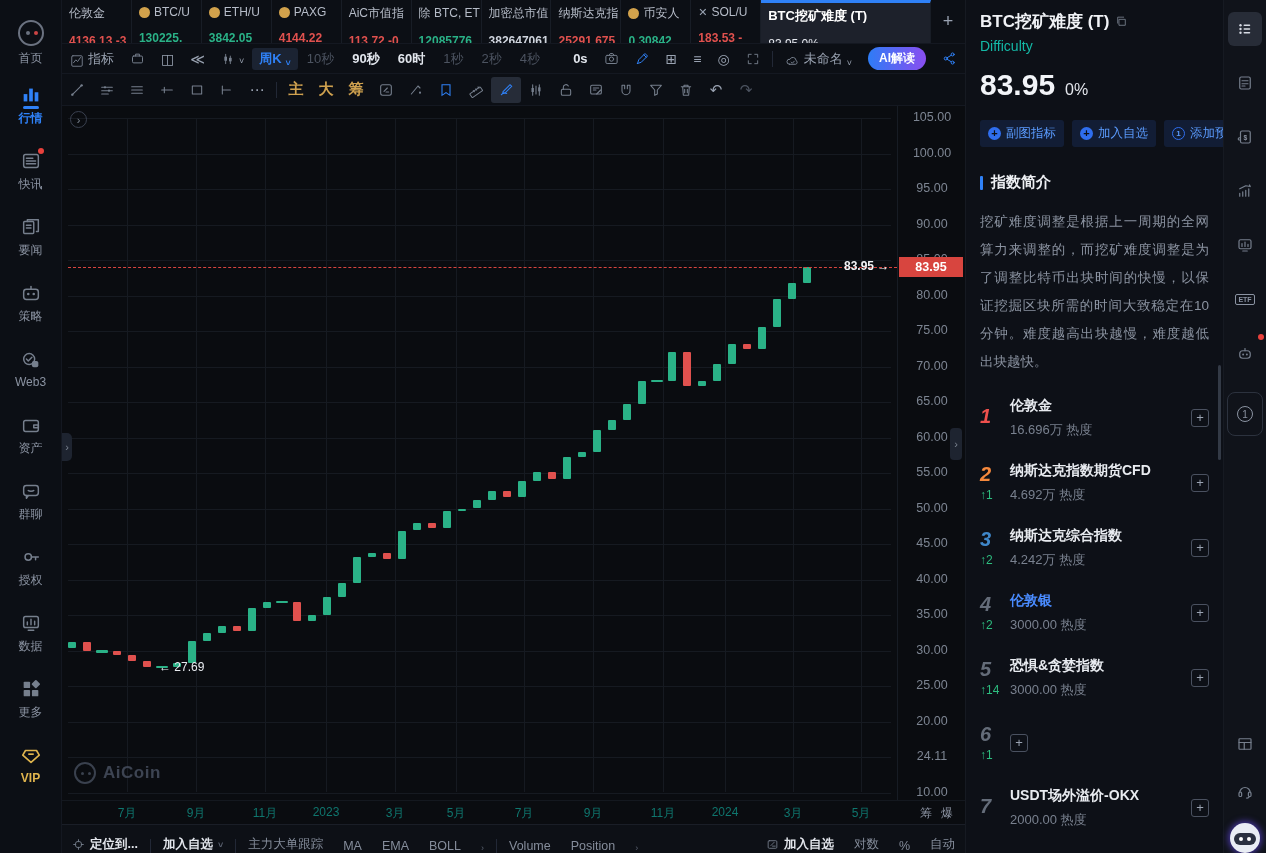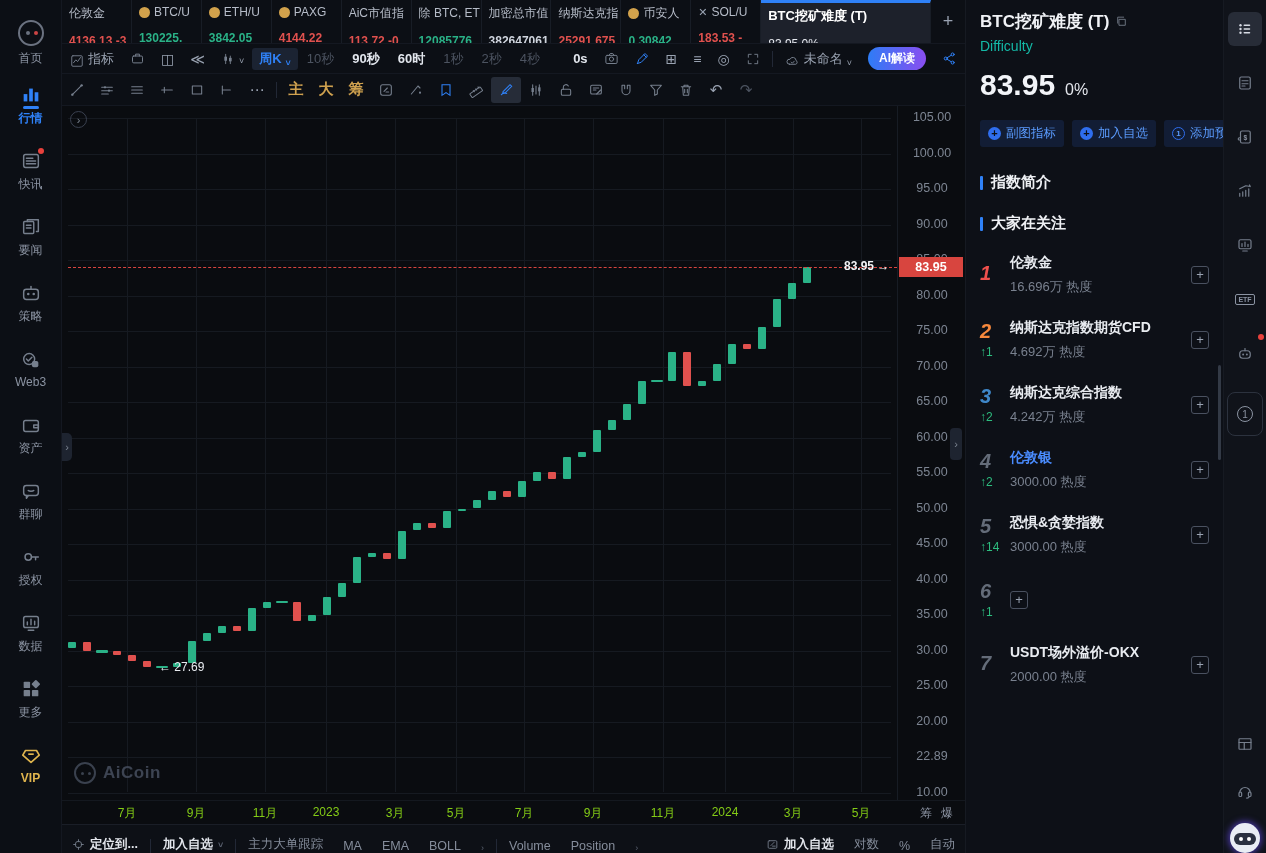--- a/index.html
+++ b/index.html
@@ -76,21 +76,21 @@
   #watermark .wm-circle i { position:absolute; width:3px; height:3px; background:#3a414e; border-radius:50%; top:8px; left:5px; }
   #watermark .wm-circle i+i { left:12px; }
   #watermark .wm-text { font-size:17px; font-weight:bold; color:#3d4452; letter-spacing:.5px; }
   .expander { position:absolute; background:#1e2430; color:#7d8592; display:flex; align-items:center; justify-content:center;
     font-size:11px; cursor:pointer; }
   #exp-left { left:0; top:327px; width:10px; height:28px; border-radius:0 5px 5px 0; }
   #exp-right { left:888px; top:322px; width:12px; height:32px; border-radius:4px; }
   #exp-topleft { left:8px; top:5px; width:17px; height:17px; border:1px solid #3a4150; border-radius:50%; background:transparent; }
 
   #xaxis { position:absolute; left:62px; top:800px; width:903px; height:24px; background:#0a0c10; border-top:1px solid #14181f; }
-  .xtick { position:absolute; top:4px; transform:translateX(-50%); font-size:12px; color:#84cc16; }
+  .xtick { position:absolute; top:4px; transform:translateX(-50%); font-size:12px; color:#0f766e; }
   .xextra { position:absolute; top:4px; font-size:12px; color:#8b93a2; }
 
   
   #bottombar { position:absolute; left:62px; top:824px; width:903px; height:29px; background:#0d1016;
     border-top:1px solid #1a1e27; display:flex; align-items:flex-end; font-size:12.5px; color:#858d9b; }
   #bottombar .bitem { padding:0 10px; cursor:pointer; display:flex; align-items:center; gap:5px; white-space:nowrap; }
   #bottombar .strong { color:#e3e6ec; font-weight:bold; }
   #bottombar .tiny { font-size:9px; color:#5a6170; }
   .bdiv { width:1px; height:14px; background:#222836; margin:0 2px; }
   #bottombar .spacer { flex:1; }
@@ -610,21 +610,21 @@
       <div class="ytick" style="top: 288px;">65.00</div>
       <div class="ytick" style="top: 323.5px;">60.00</div>
       <div class="ytick" style="top: 359px;">55.00</div>
       <div class="ytick" style="top: 394.5px;">50.00</div>
       <div class="ytick" style="top: 430px;">45.00</div>
       <div class="ytick" style="top: 465.5px;">40.00</div>
       <div class="ytick" style="top: 501px;">35.00</div>
       <div class="ytick" style="top: 536.5px;">30.00</div>
       <div class="ytick" style="top: 572px;">25.00</div>
       <div class="ytick" style="top: 607.5px;">20.00</div>
-      <div class="ytick" style="top: 643px;">22.89</div>
+      <div class="ytick" style="top: 643px;">24.11</div>
       <div class="ytick" style="top: 678.5px;">10.00</div>
     </div>
   <div id="priceline"></div>
   <div id="price-arrow">83.95 →</div>
   <div id="price-chip">83.95</div>
   <div id="low-label">← 27.69</div>
   <div id="watermark">
     <div class="wm-circle">
         <i></i>
         <i></i>
@@ -710,21 +710,21 @@
     <div class="rp-btn">
       <span class="circle-plus">+</span>
       <span>加入自选</span>
     </div>
     <div class="rp-btn">
       <span class="circle-plus" style="background:transparent;border:1.5px solid #2f6eee;color:#5b9cff;font-size:8px">1</span>
       <span>添加预警</span>
     </div>
   </div>
   <div class="sect" id="sect1">指数简介</div>
-  <div class="sect" id="sect2">大家在关注</div>
+  <div id="rp-desc">挖矿难度调整是根据上一周期的全网算力来调整的，而挖矿难度调整是为了调整比特币出块时间的快慢，以保证挖掘区块所需的时间大致稳定在10分钟。难度越高出块越慢，难度越低出块越快。</div>
 
   <div class="witem">
     <div class="wrank">
         <div class="num r1">1</div>
         <div class="chg"></div>
       </div>
     <div class="wmain">
         <div class="wname">伦敦金</div>
         <div class="wheat">16.696万 热度</div>
       </div>

